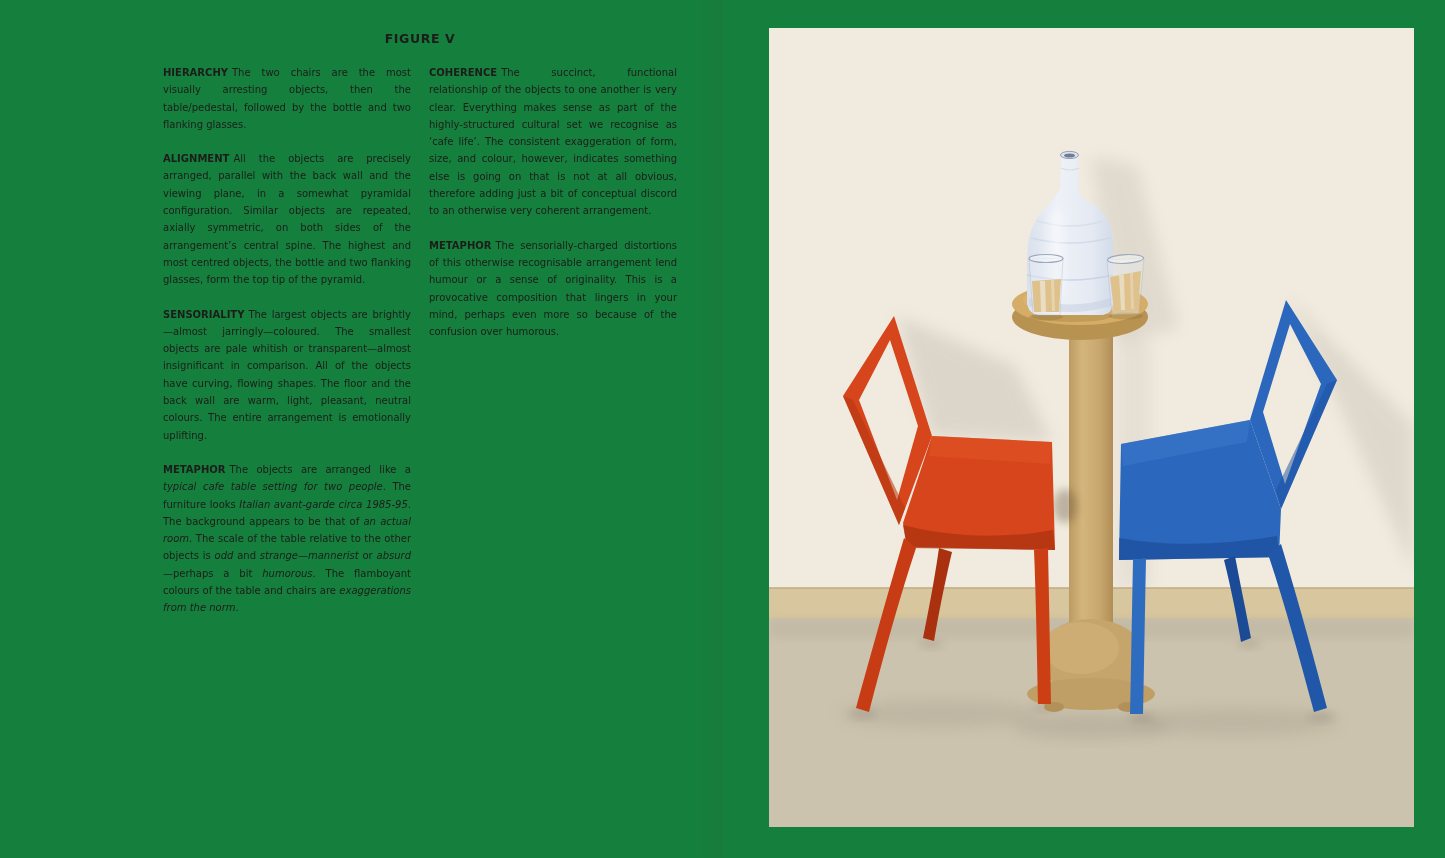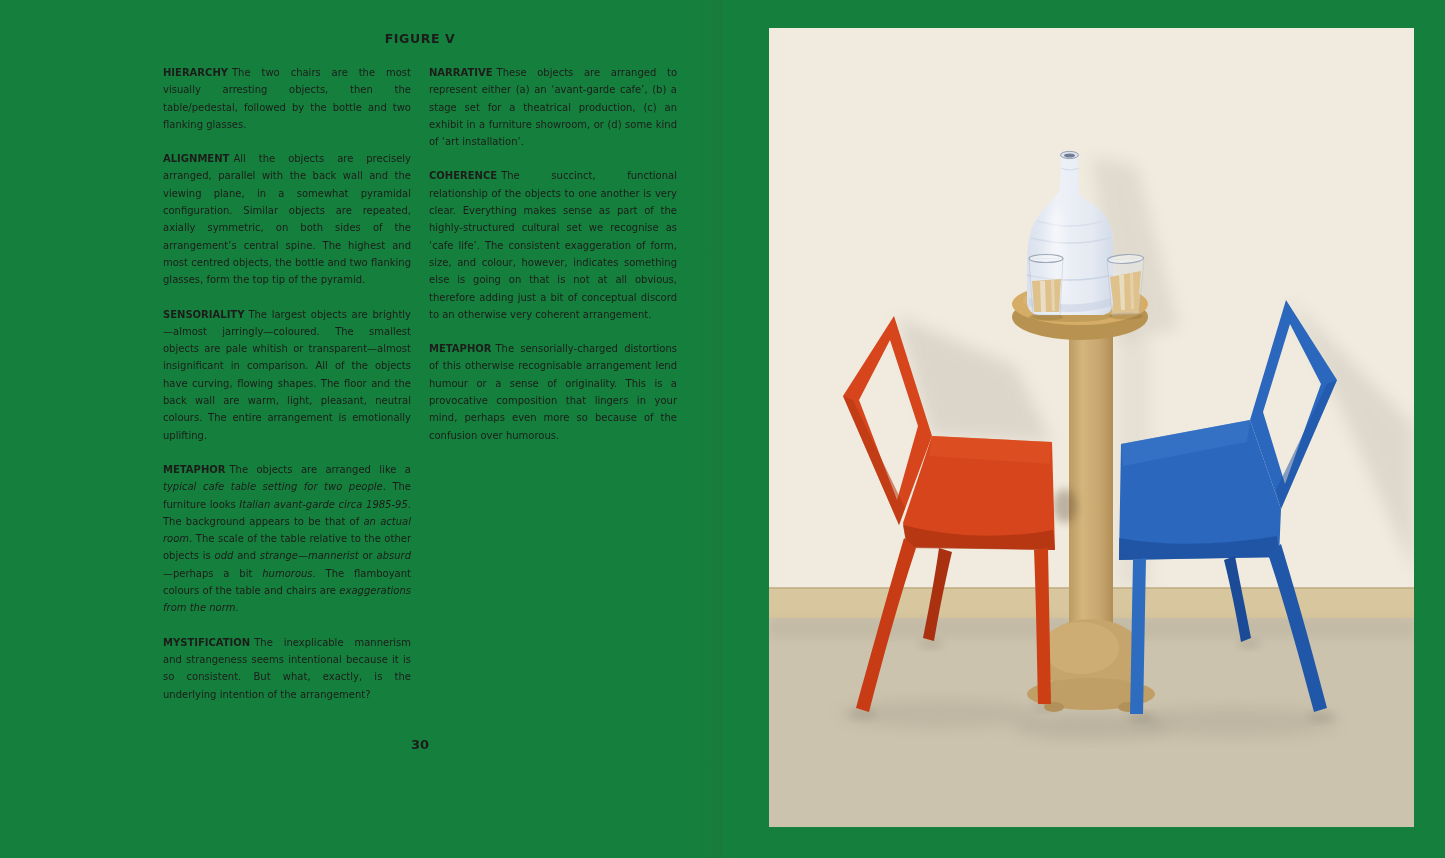--- a/index.html
+++ b/index.html
@@ -39,30 +39,27 @@
 
   <div class="page page-left">
     <div class="figure-label">FIGURE V</div>
 
     <div class="text-block">
       <div class="col">
         <p class="sec"><b class="kw">HIERARCHY</b><span>The two chairs are the most visually arresting objects, then the table/pedestal, followed by the bottle and two flanking glasses.</span></p>
         <p class="sec"><b class="kw">ALIGNMENT</b><span>All the objects are precisely arranged, parallel with the back wall and the viewing plane, in a somewhat pyramidal configuration. Similar objects are repeated, axially symmetric, on both sides of the arrangement’s central spine. The highest and most centred objects, the bottle and two flanking glasses, form the top tip of the pyramid.</span></p>
         <p class="sec"><b class="kw">SENSORIALITY</b><span>The largest objects are brightly—almost jarringly—coloured. The smallest objects are pale whitish or transparent—almost insignificant in comparison. All of the objects have curving, flowing shapes. The floor and the back wall are warm, light, pleasant, neutral colours. The entire arrangement is emotionally uplifting.</span></p>
         <p class="sec"><b class="kw">METAPHOR</b><span>The objects are arranged like a <i>typical cafe table setting for two people</i>. The furniture looks <i>Italian avant-garde circa 1985-95</i>. The background appears to be that of <i>an actual room</i>. The scale of the table relative to the other objects is <i>odd</i> and <i>strange—mannerist</i> or <i>absurd</i>—perhaps a bit <i>humorous</i>. The flamboyant colours of the table and chairs are <i>exaggerations from the norm</i>.</span></p>
-        <p class="sec"><b class="kw">MYSTIFICATION</b><span>The inexplicable mannerism and strangeness seems intentional because it is so consistent. But what, exactly, is the underlying intention of the arrangement?</span></p>
       </div>
       <div class="col">
-        <p class="sec"><b class="kw">NARRATIVE</b><span>These objects are arranged to represent either (a) an ‘avant-garde cafe’, (b) a stage set for a theatrical production, (c) an exhibit in a furniture showroom, or (d) some kind of ‘art installation’.</span></p>
         <p class="sec"><b class="kw">COHERENCE</b><span>The succinct, functional relationship of the objects to one another is very clear. Everything makes sense as part of the highly-structured cultural set we recognise as ‘cafe life’. The consistent exaggeration of form, size, and colour, however, indicates something else is going on that is not at all obvious, therefore adding just a bit of conceptual discord to an otherwise very coherent arrangement.</span></p>
         <p class="sec"><b class="kw">METAPHOR</b><span>The sensorially-charged distortions of this otherwise recognisable arrangement lend humour or a sense of originality. This is a provocative composition that lingers in your mind, perhaps even more so because of the confusion over humorous.</span></p>
       </div>
     </div>
 
-    <div class="page-number">30</div>
   </div>
 
   <div class="gutter-shadow"></div>
 
   <div class="page page-right">
     <svg class="painting" viewBox="0 0 645 799" xmlns="http://www.w3.org/2000/svg">
       <defs>
         <filter id="b8" x="-40%" y="-40%" width="180%" height="180%">
             <feGaussianBlur stdDeviation="8"></feGaussianBlur>
           </filter>

